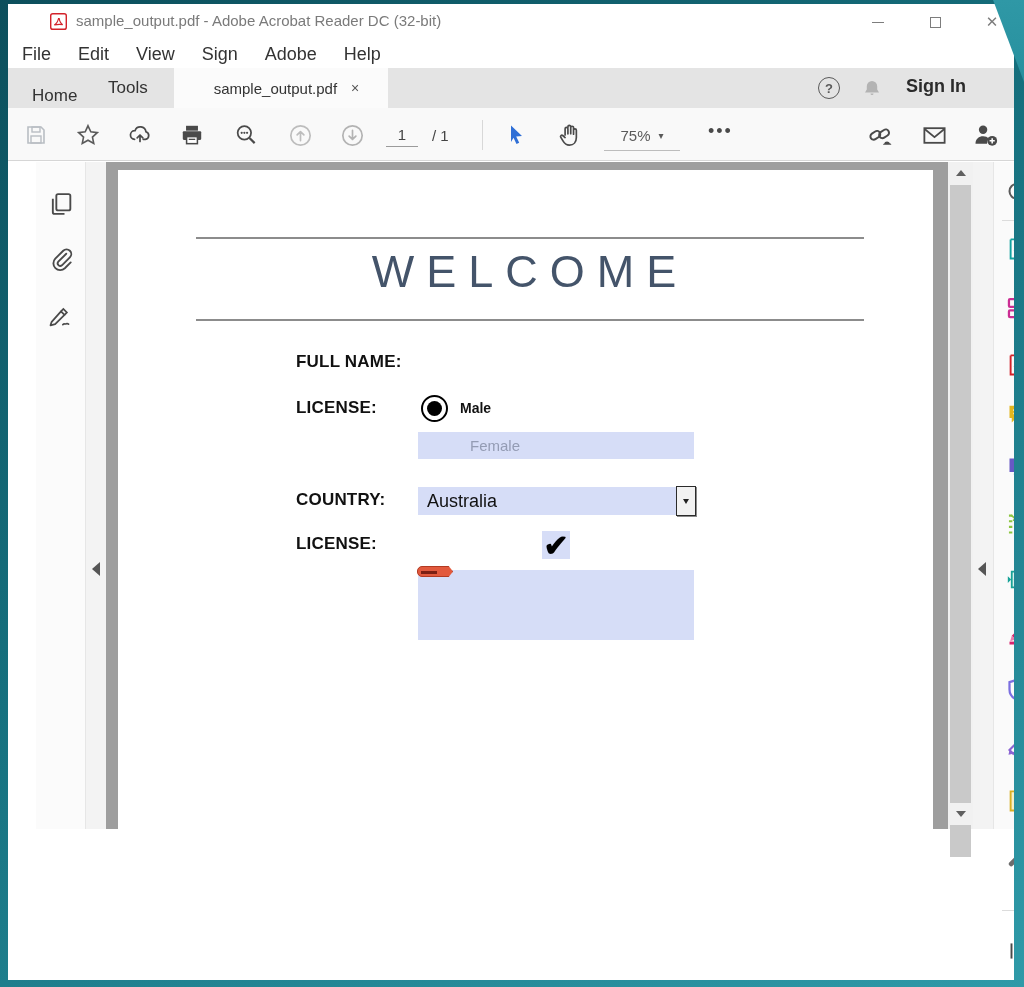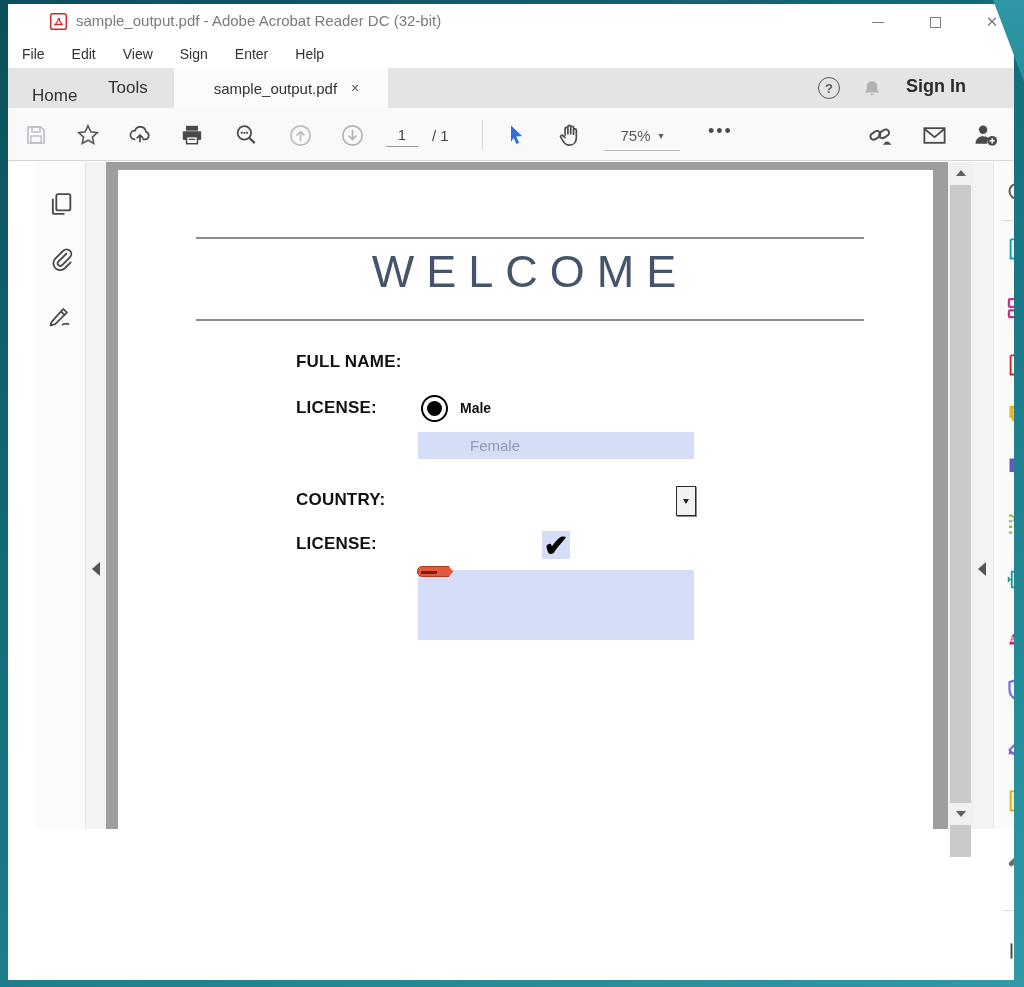--- a/index.html
+++ b/index.html
@@ -20,21 +20,21 @@
   .win-title { position:absolute; left:68px; top:8px; font-size:15px; color:#7a7a7a; }
   .win-btn { position:absolute; top:4px; width:40px; height:28px; display:flex;
     align-items:center; justify-content:center; color:#7d7d7d; font-size:15px; }
   .btn-min  { left:850px; } .btn-max { left:907px; } .btn-close { left:964px; }
   .max-glyph { width:11px; height:11px; border:1.2px solid #7d7d7d; display:inline-block; }
   .min-glyph { width:12px; height:0; border-top:1.4px solid #7d7d7d; display:inline-block; }
 
   
   .menubar { position:absolute; left:0; top:36px; width:100%; height:28px; background:#fff;
     display:flex; align-items:center; padding-left:14px; gap:27px; }
-  .menu-item { font-size:14px; color:#333; }
+  .menu-item { font-size:18px; color:#333; }
 
   
   .tabbar { position:absolute; left:0; top:64px; width:100%; height:40px; background:#e4e4e4; }
   .tab-home  { position:absolute; left:16px;  top:8px; height:40px; display:flex; align-items:center;
     font-size:17px; color:#333; padding:8px 8px; }
   .tab-tools { position:absolute; left:92px;  top:0; height:40px; display:flex; align-items:center;
     font-size:17px; color:#333; padding:0 8px; }
   .tab-doc { position:absolute; left:166px; top:0; width:214px; height:40px; background:#fbfbfb;
     display:flex; align-items:center; justify-content:center; gap:14px; font-size:15px; color:#333;padding-left:11px; }
   .tab-doc .close-x { color:#555; font-size:14px; }
@@ -148,21 +148,21 @@
     <div class="win-btn btn-close">
         <span>✕</span>
       </div>
   </div>
 
   <div class="menubar">
     <span class="menu-item">File</span>
     <span class="menu-item">Edit</span>
     <span class="menu-item">View</span>
     <span class="menu-item">Sign</span>
-    <span class="menu-item">Enter</span>
+    <span class="menu-item">Adobe</span>
     <span class="menu-item">Help</span>
   </div>
 
   <div class="tabbar">
     <div class="tab-home">Home</div>
     <div class="tab-tools">Tools</div>
     <div class="tab-doc">
       <span>sample_output.pdf</span>
       <span class="close-x">×</span>
     </div>
@@ -306,20 +306,23 @@
       <span class="f-label" style="top:228px">LICENSE:</span>
       <div class="radio-outer">
         <span class="radio-inner"></span>
       </div>
       <span class="male-label">Male</span>
       <div class="fld-female lav">
         <span>Female</span>
       </div>
 
       <span class="f-label" style="top:320px">COUNTRY:</span>
+      <div class="fld-country lav">
+        <span>Australia</span>
+      </div>
       <div class="combo-btn">
         <span class="combo-caret"></span>
       </div>
 
       <span class="f-label" style="top:364px">LICENSE:</span>
       <div class="checkbox lav">
         <span>✔</span>
       </div>
 
       <div class="fld-sig lav"></div>

